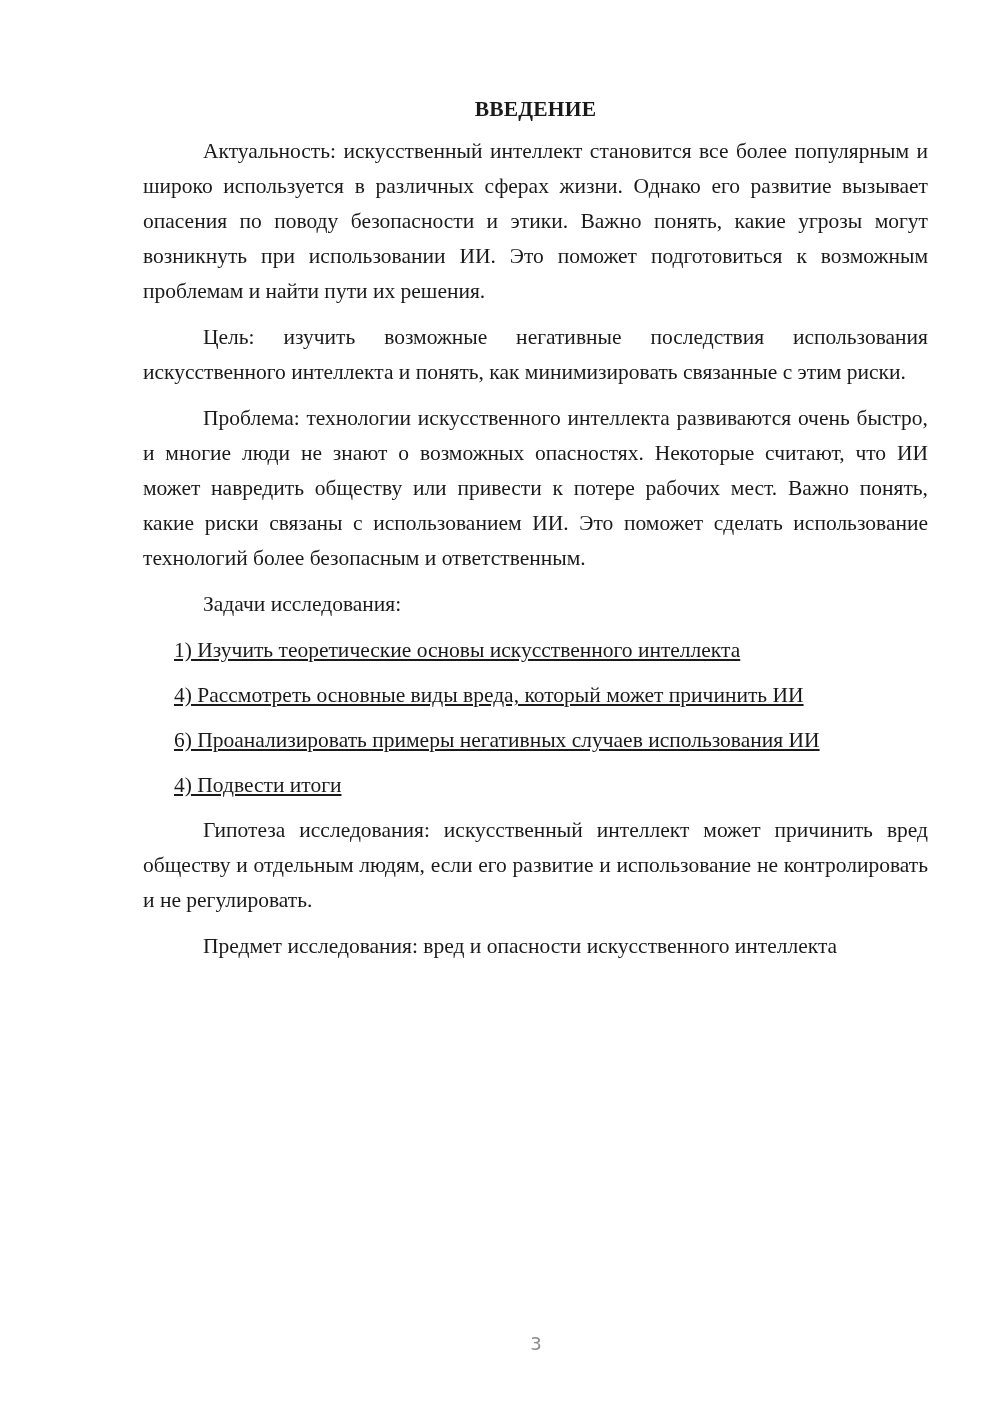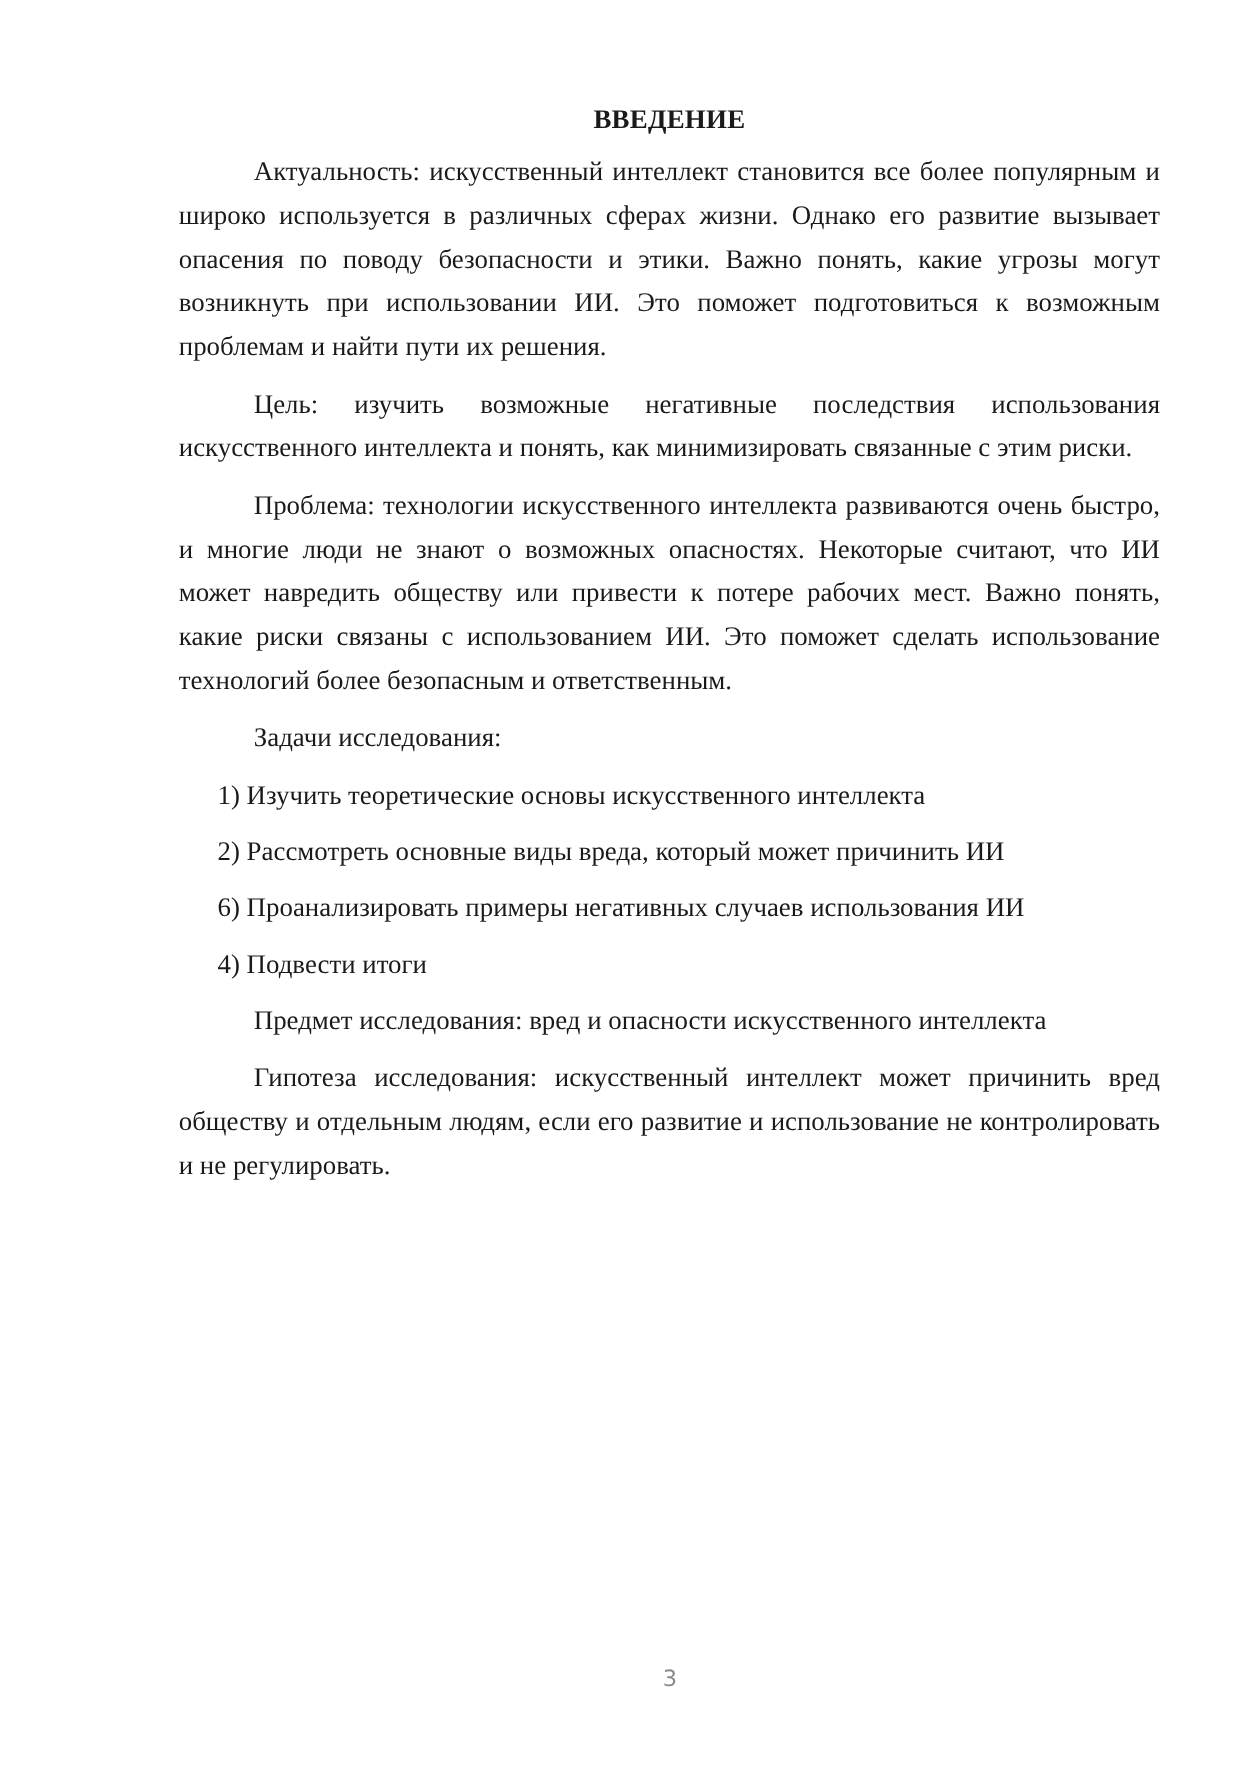--- a/index.html
+++ b/index.html
@@ -11,21 +11,21 @@
       width: 1000px;
       height: 1414px;
       position: relative;
       overflow: hidden;
       font-family: "Liberation Serif", "DejaVu Serif", serif;
       color: #1a1a1a;
     }
     .page {
       position: absolute;
       left: 143px;
-      top: 80px;
+      top: 94px;
       width: 785px;
       font-size: 21.5px;
       line-height: 35px;
     }
     .heading {
       text-align: center;
       font-weight: bold;
       font-size: 21.5px;
       line-height: 30px;
       margin: 0 0 10px 0;
@@ -37,20 +37,21 @@
       margin: 0 0 11px 0;
     }
     .para-single {
       text-indent: 60px;
       margin: 11px 0 11px 0;
     }
     .task-list {
       list-style: none;
       margin: 0;
       padding: 0;
+      text-decoration: underline;
     }
     .task-item {
       margin: 0 0 10px 0;
       padding-left: 31px;
       white-space: nowrap;
     }
     .page-number {
       position: absolute;
       left: 0;
       width: 1072px;
@@ -70,25 +71,25 @@
   <p class="para">Актуальность: искусственный интеллект становится все более популярным и широко используется в различных сферах жизни. Однако его развитие вызывает опасения по поводу безопасности и этики. Важно понять, какие угрозы могут возникнуть при использовании ИИ. Это поможет подготовиться к возможным проблемам и найти пути их решения.</p>
 
   <p class="para">Цель: изучить возможные негативные последствия использования искусственного интеллекта и понять, как минимизировать связанные с этим риски.</p>
 
   <p class="para">Проблема: технологии искусственного интеллекта развиваются очень быстро, и многие люди не знают о возможных опасностях. Некоторые считают, что ИИ может навредить обществу или привести к потере рабочих мест. Важно понять, какие риски связаны с использованием ИИ. Это поможет сделать использование технологий более безопасным и ответственным.</p>
 
   <p class="para-single">Задачи исследования:</p>
 
   <ul class="task-list">
     <li class="task-item">1) Изучить теоретические основы искусственного интеллекта</li>
-    <li class="task-item">2) Рассмотреть основные виды вреда, который может причинить ИИ</li>
+    <li class="task-item">4) Рассмотреть основные виды вреда, который может причинить ИИ</li>
     <li class="task-item">6) Проанализировать примеры негативных случаев использования ИИ</li>
     <li class="task-item">4) Подвести итоги</li>
   </ul>
 
 
+  <p class="para">Гипотеза исследования: искусственный интеллект может причинить вред обществу и отдельным людям, если его развитие и использование не контролировать и не регулировать.</p>
+
   <p class="para">Предмет исследования: вред и опасности искусственного интеллекта</p>
-
-  <p class="para">Гипотеза исследования: искусственный интеллект может причинить вред обществу и отдельным людям, если его развитие и использование не контролировать и не регулировать.</p>
 
 </div>
 
 <div class="page-number">3</div>
 
 </body></html>

